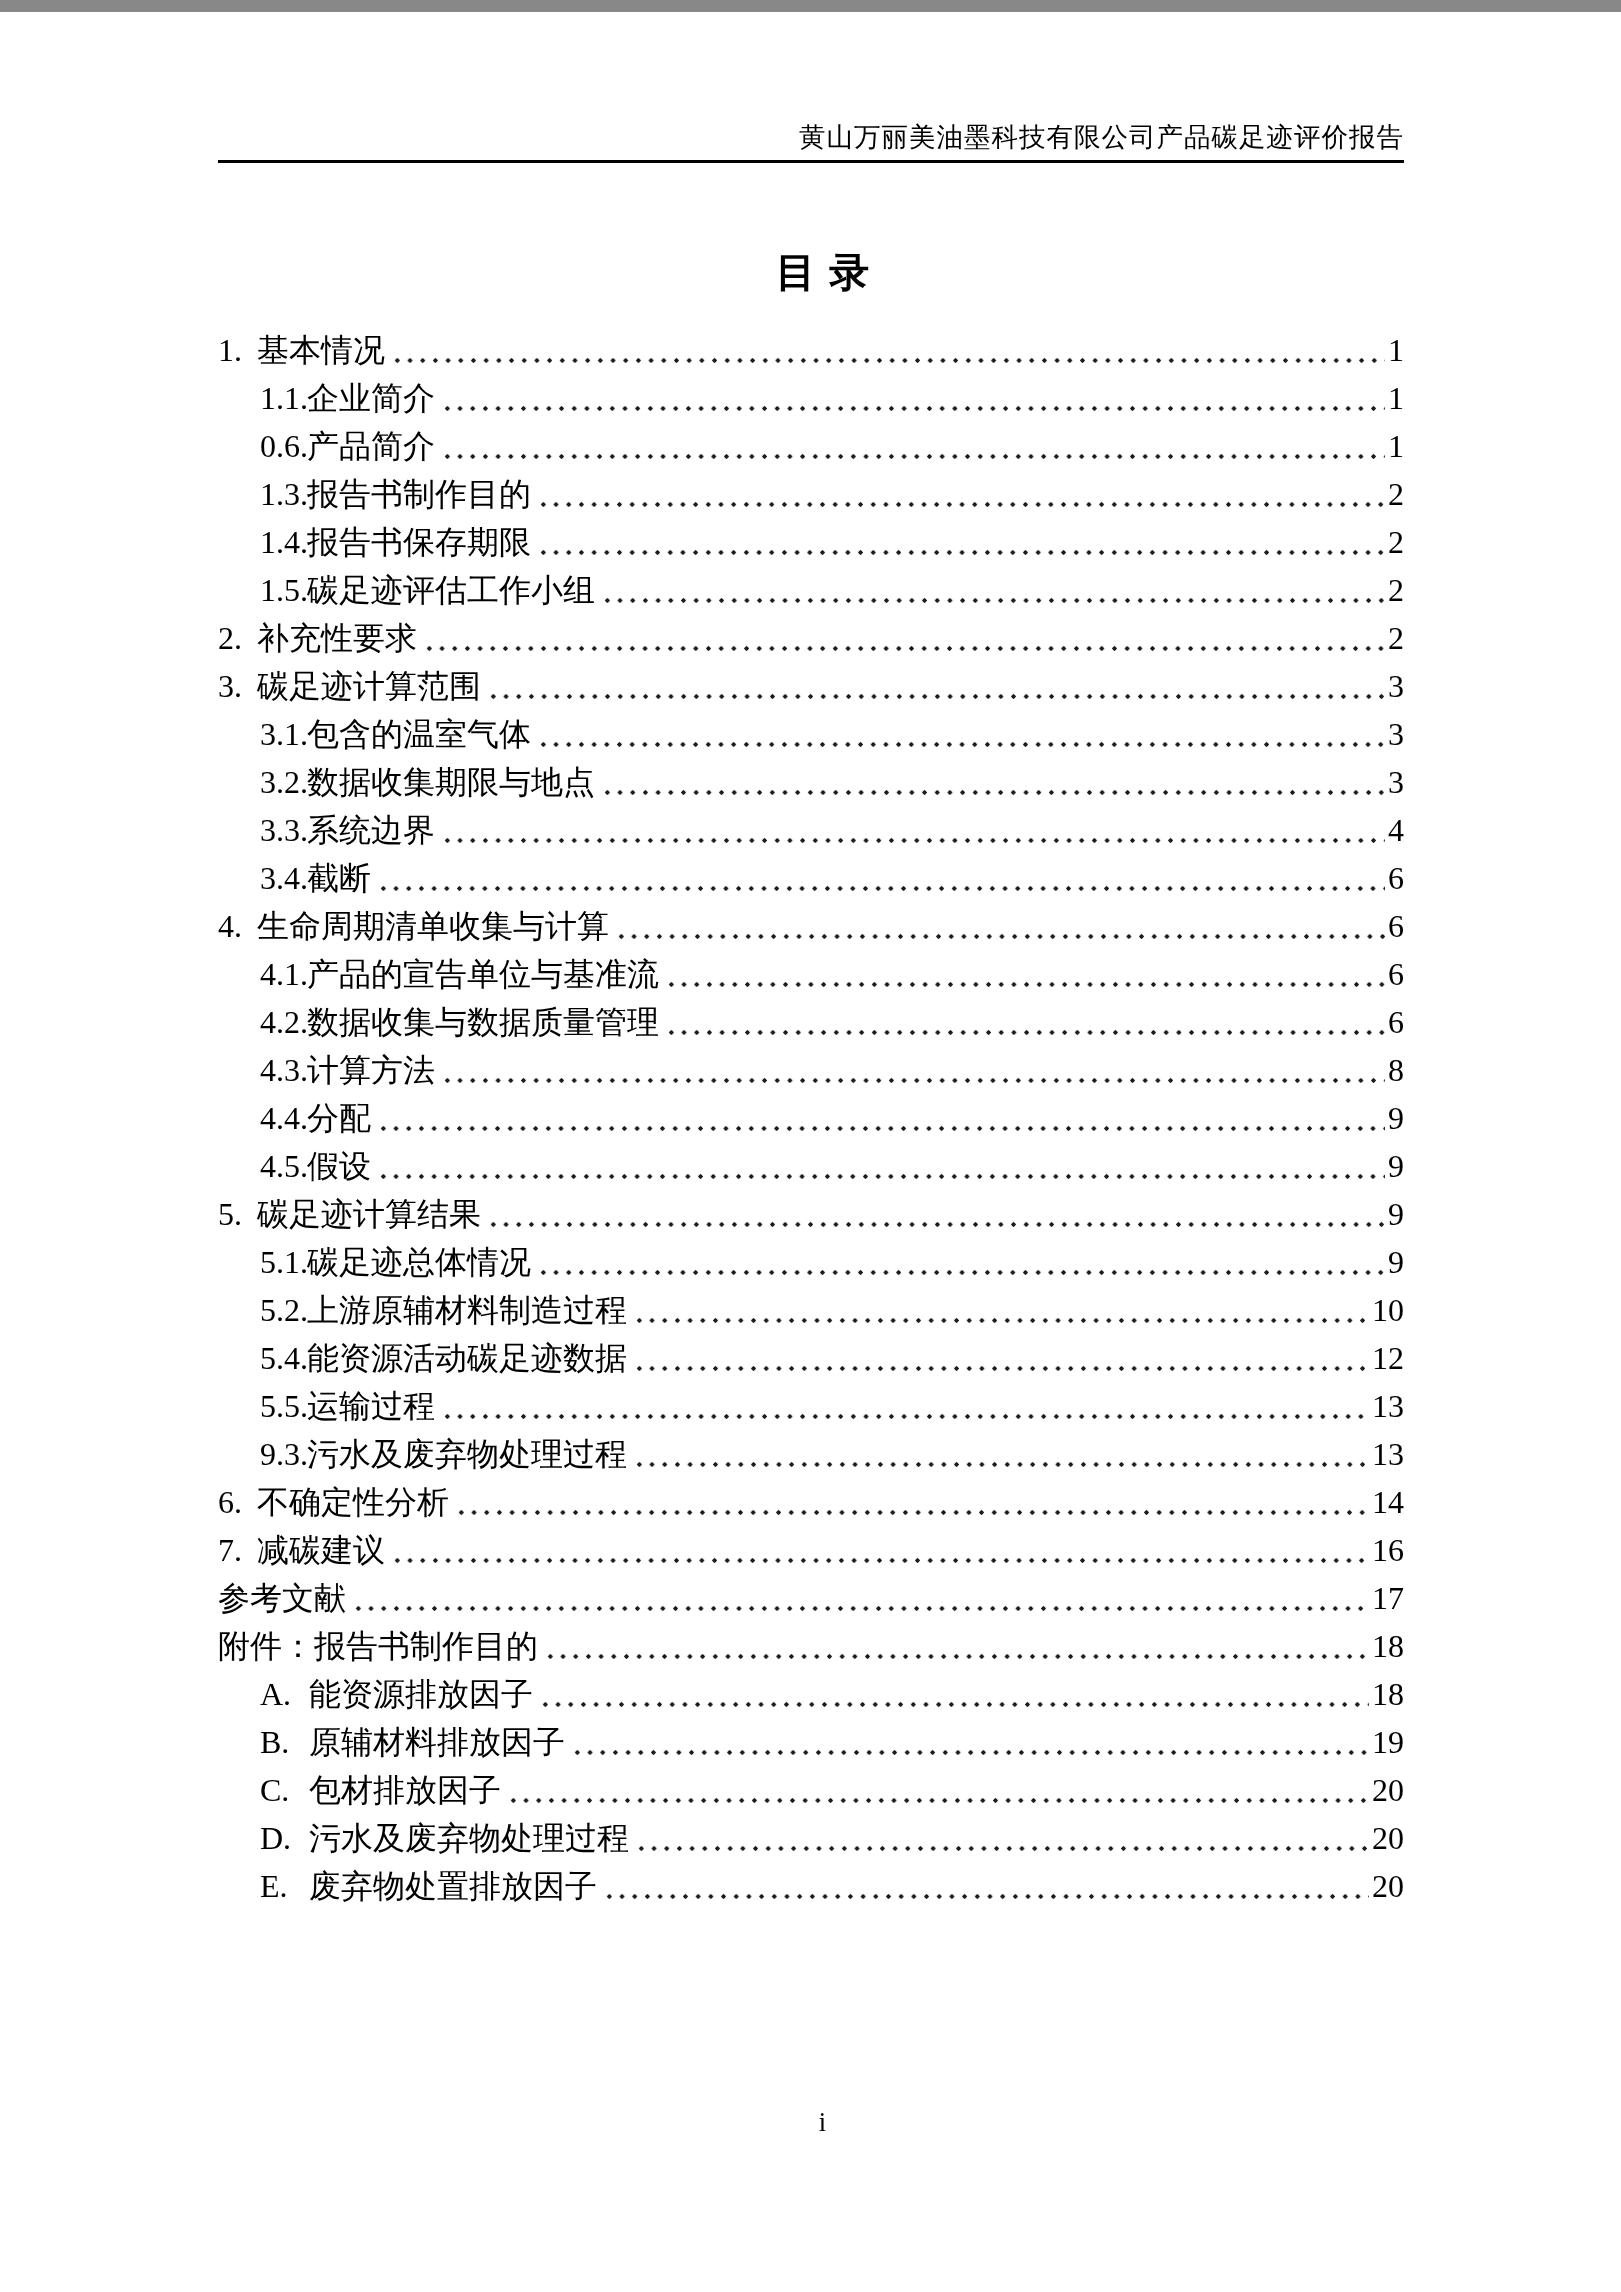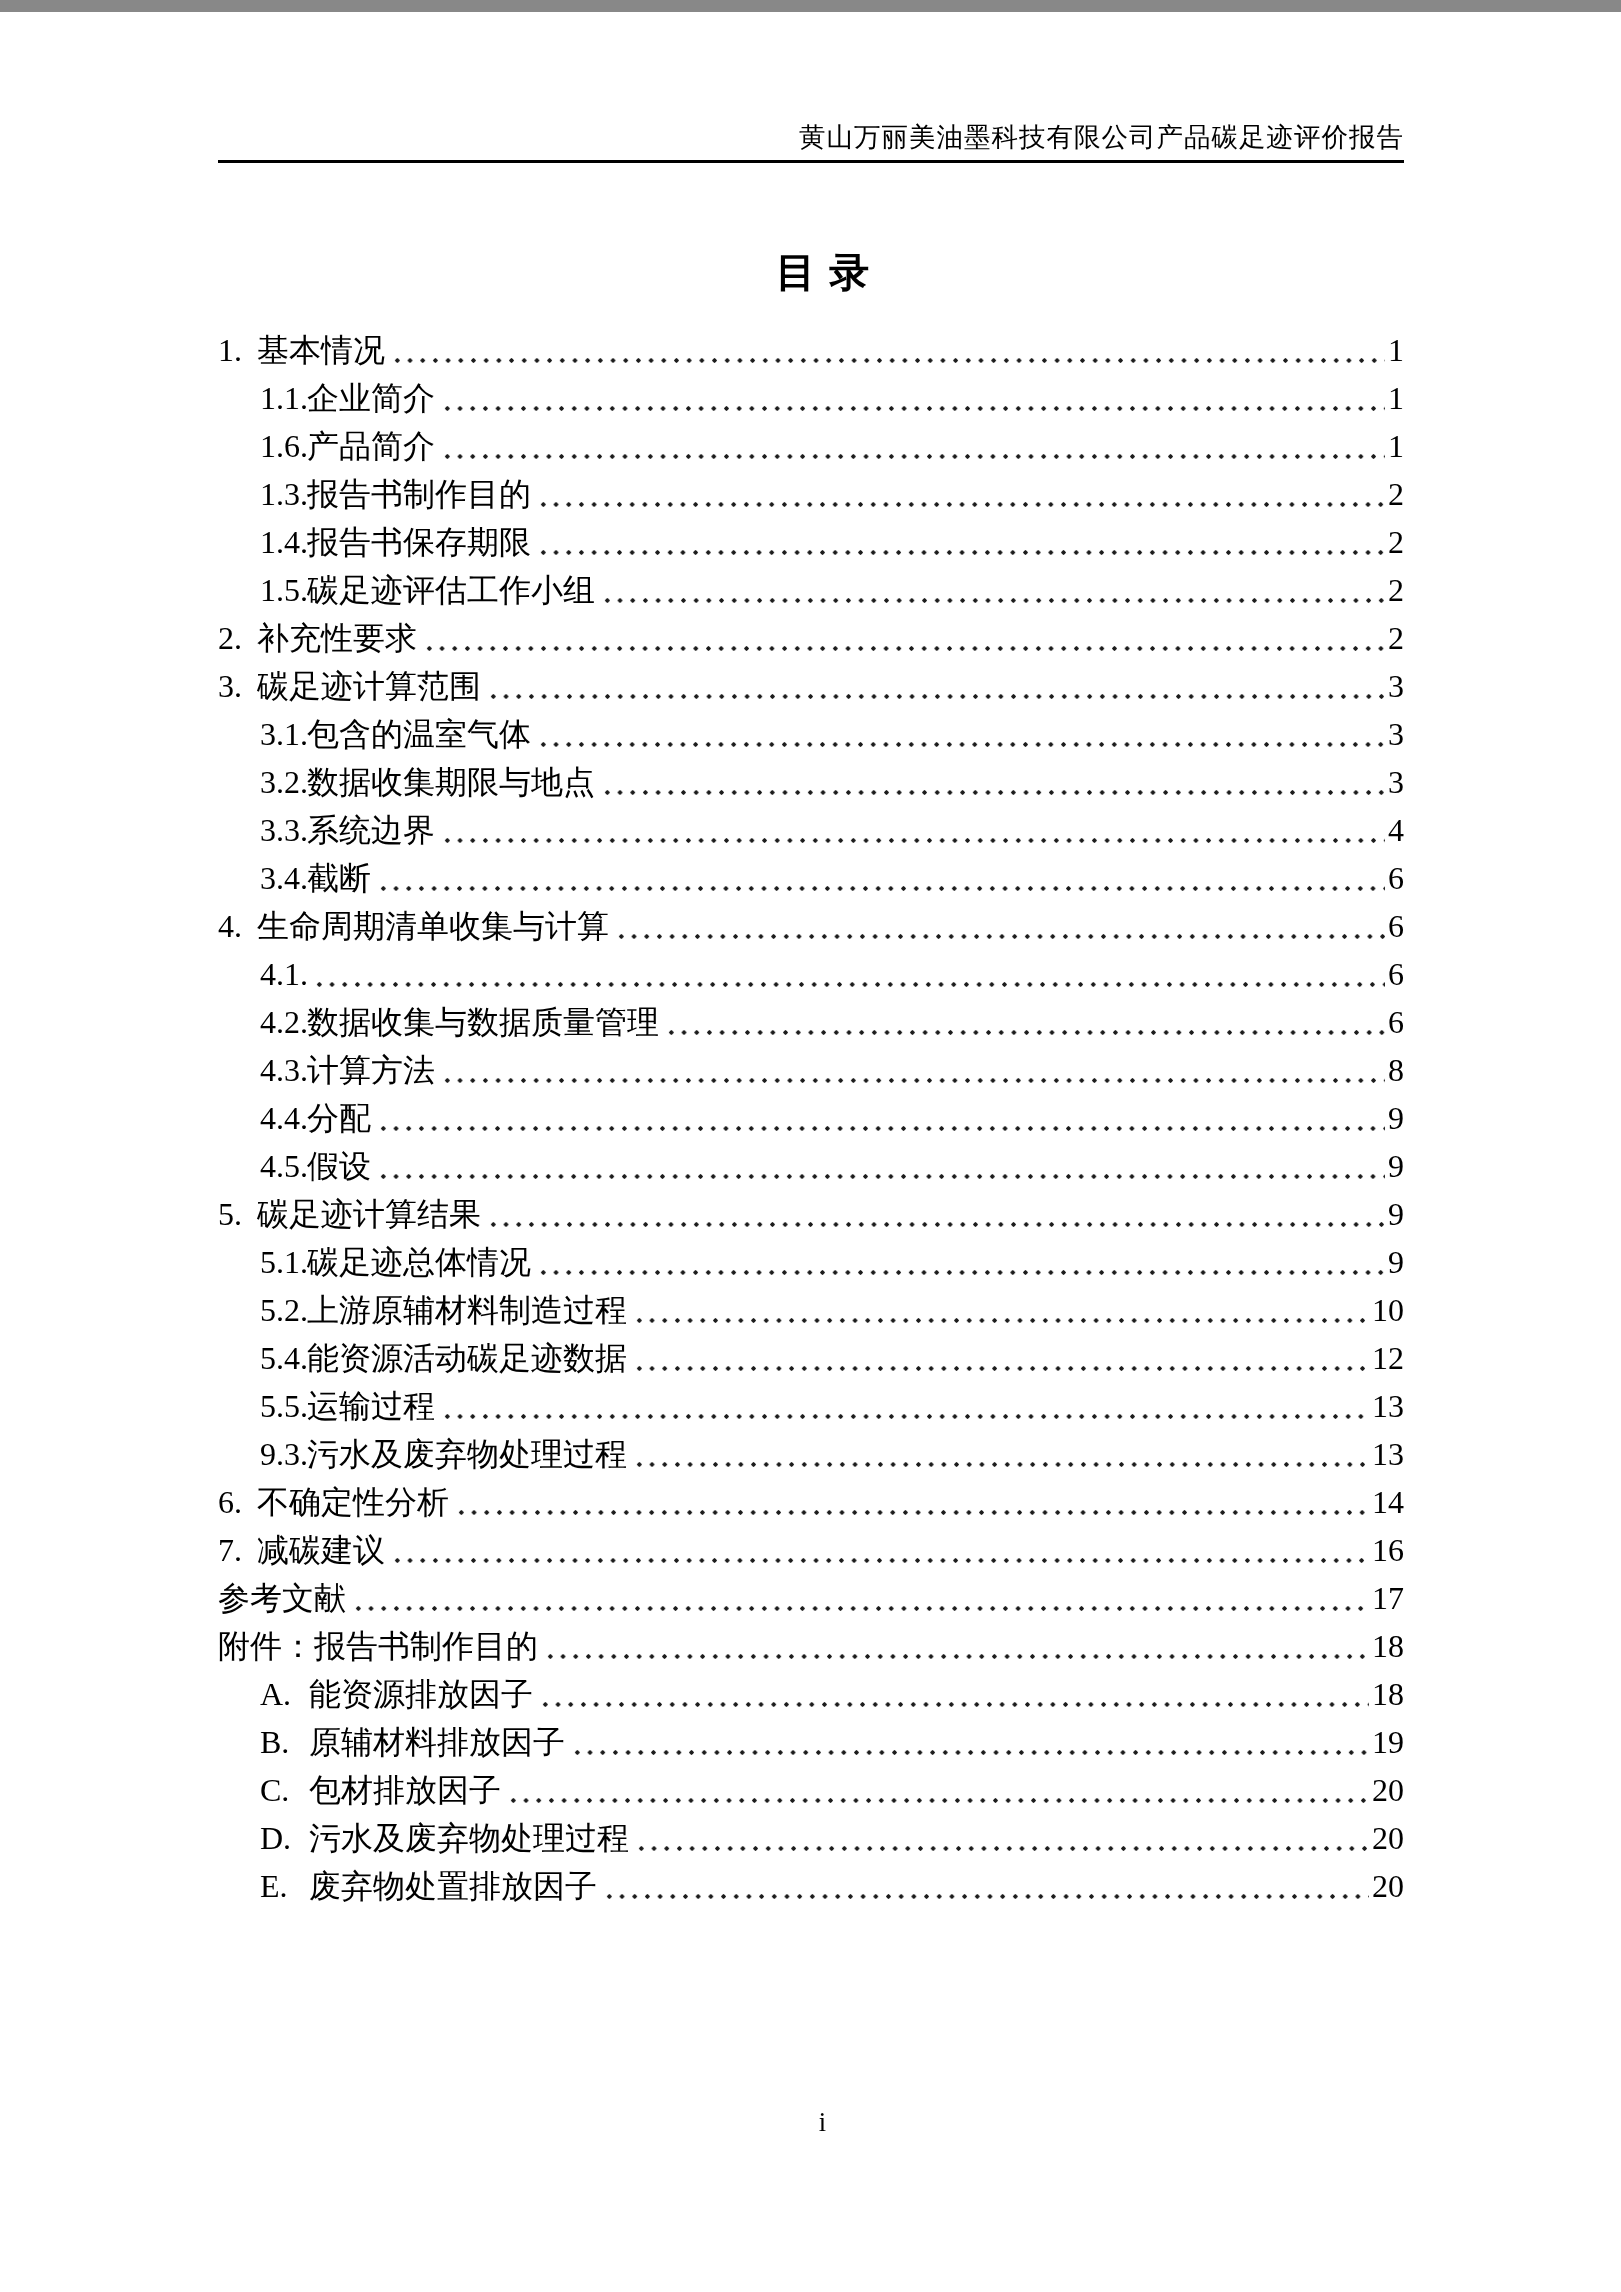--- a/index.html
+++ b/index.html
@@ -104,21 +104,21 @@
       <span class="dots"></span>
       <span class="pagenum">1</span>
     </div>
       <div class="toc-row lvl2">
       <span class="num">1.1.</span>
       <span class="label">企业简介</span>
       <span class="dots"></span>
       <span class="pagenum">1</span>
     </div>
       <div class="toc-row lvl2">
-      <span class="num">1.6.</span>
+      <span class="num">0.6.</span>
       <span class="label">产品简介</span>
       <span class="dots"></span>
       <span class="pagenum">1</span>
     </div>
       <div class="toc-row lvl2">
       <span class="num">1.3.</span>
       <span class="label">报告书制作目的</span>
       <span class="dots"></span>
       <span class="pagenum">2</span>
     </div>
@@ -171,20 +171,21 @@
       <span class="pagenum">6</span>
     </div>
       <div class="toc-row lvl1">
       <span class="num">4.</span>
       <span class="label">生命周期清单收集与计算</span>
       <span class="dots"></span>
       <span class="pagenum">6</span>
     </div>
       <div class="toc-row lvl2">
       <span class="num">4.1.</span>
+      <span class="label">产品的宣告单位与基准流</span>
       <span class="dots"></span>
       <span class="pagenum">6</span>
     </div>
       <div class="toc-row lvl2">
       <span class="num">4.2.</span>
       <span class="label">数据收集与数据质量管理</span>
       <span class="dots"></span>
       <span class="pagenum">6</span>
     </div>
       <div class="toc-row lvl2">

